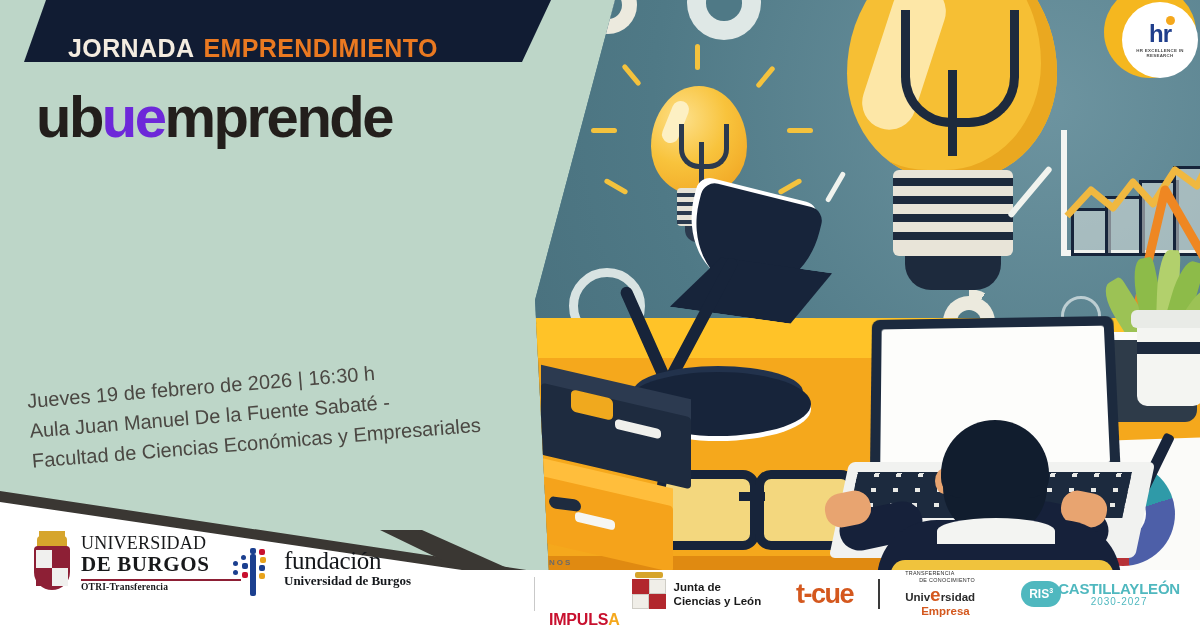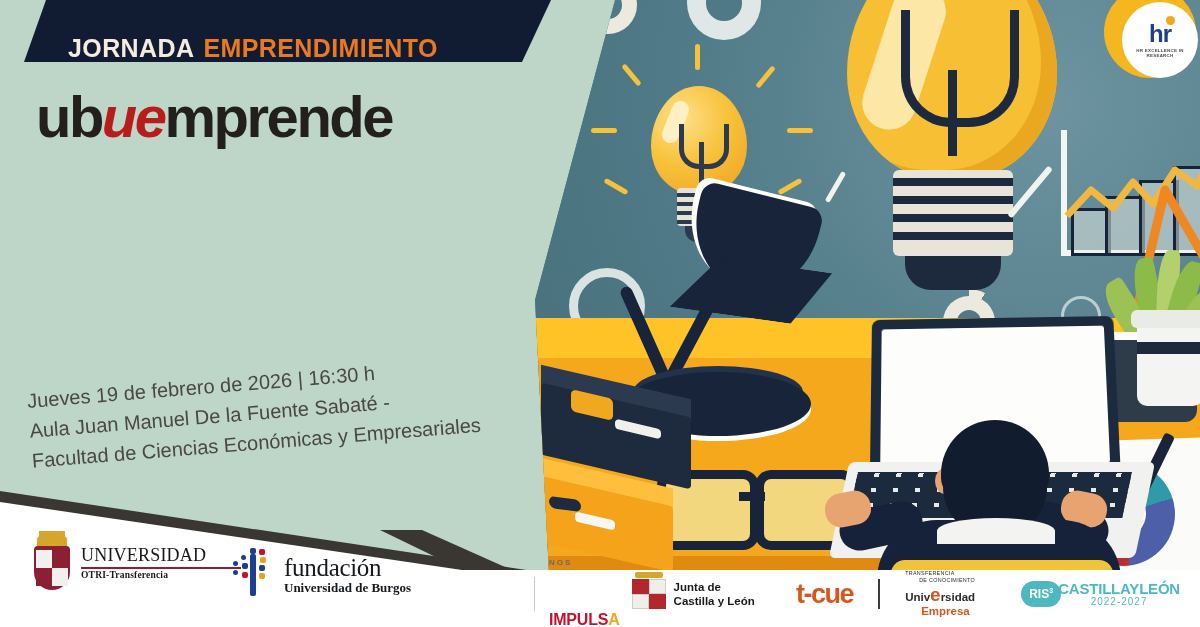--- a/index.html
+++ b/index.html
@@ -191,21 +191,21 @@
     -webkit-clip-path:polygon(22px 0,527px 0,498px 62px,0 62px);
     clip-path:polygon(22px 0,527px 0,498px 62px,0 62px);
     display:flex;align-items:center;
   }
   .banner-txt{margin-left:44px;font:700 25px/1 "Liberation Sans",sans-serif;letter-spacing:.4px;margin-top:34px;}
   .b-white{color:#f4ece0;} .b-orange{color:#ea7921;margin-left:9px;}
 
   
   .brand{position:absolute;left:36px;top:88px;font:700 58px/1 "Liberation Sans",sans-serif;letter-spacing:-2.5px;}
   .brand .d{color:#231f1c;}
-  .brand .o{color:#b91c1c;font-style:italic;}
+  .brand .o{color:#6d28d9;}
 
   
   .title{
     position:absolute;left:38px;top:186px;width:470px;
     font:700 32px/1.28 "Liberation Sans",sans-serif;color:#3e3b36;letter-spacing:-.4px;
   }
   .title div{white-space:pre;}
 
   
   .datewrap{position:absolute;left:26px;top:386px;width:540px;transform:rotate(-4.6deg);transform-origin:0 0;}
@@ -242,21 +242,21 @@
     background:radial-gradient(circle at 14% 100%,#d6a52c 48%,transparent 50%),
                radial-gradient(circle at 50% 100%,#d6a52c 48%,transparent 50%),
                radial-gradient(circle at 86% 100%,#d6a52c 48%,transparent 50%);}
   .ubu-t{margin-left:7px;}
   .ubu-l1{font:400 18px/1 "Liberation Serif",serif;color:#17181a;letter-spacing:.2px;}
   .ubu-l2{font:700 21px/1.15 "Liberation Serif",serif;color:#17181a;letter-spacing:.6px;}
   .ubu-rule{width:160px;height:2px;background:#8d1f35;margin:3px 0 2px;}
   .ubu-l3{font:700 9.5px/1 "Liberation Serif",serif;color:#17181a;letter-spacing:.2px;}
 
   
-  .fund{position:absolute;left:230px;top:548px;display:flex;align-items:flex-end;}
+  .fund{position:absolute;left:230px;top:548px;display:flex;align-items:flex-start;}
   .fund-mark{position:relative;width:46px;height:48px;}
   .fm{position:absolute;border-radius:2px;}
   .fund-t{margin-left:8px;}
   .fund-l1{font:400 25px/1 "Liberation Serif",serif;color:#15181c;letter-spacing:-.3px;}
   .fund-l2{font:700 13px/1.2 "Liberation Serif",serif;color:#15181c;}
 
   
   .strip{position:absolute;left:520px;top:570px;width:660px;height:48px;display:flex;align-items:center;}
   .divider{width:1px;height:34px;background:#c9c9c9;margin:0 14px;}
   .nosimpulsa{text-align:left;}
@@ -446,20 +446,21 @@
     <div class="shield">
       <div class="crown"></div>
       <div class="shield-body"></div>
       <div class="shield-q" style="left:6px;top:16px;background:#f0f0ee;"></div>
       <div class="shield-q" style="left:22px;top:16px;background:#8d1f35;"></div>
       <div class="shield-q" style="left:6px;top:34px;background:#8d1f35;"></div>
       <div class="shield-q" style="left:22px;top:34px;background:#f0f0ee;"></div>
     </div>
     <div class="ubu-t">
       <div class="ubu-l1">UNIVERSIDAD</div>
+      <div class="ubu-l2">DE BURGOS</div>
       <div class="ubu-rule"></div>
       <div class="ubu-l3">OTRI-Transferencia</div>
     </div>
   </div>
 
   <div class="fund">
     <div class="fund-mark">
       <div class="fm" style="left:20px;top:0;width:6px;height:6px;background:#1b3f8f;"></div>
       <div class="fm" style="left:29px;top:1px;width:6px;height:6px;background:#c8102e;"></div>
       <div class="fm" style="left:11px;top:7px;width:5px;height:5px;background:#1b3f8f;border-radius:50%;"></div>
@@ -490,21 +491,21 @@
     <div class="jcyl">
       <div class="jcyl-sh">
         <div class="jcyl-crown"></div>
         <div class="jq" style="left:2px;top:2px;background:#b2272d;"></div>
         <div class="jq" style="left:19px;top:2px;background:#f0eee8;border:1px solid #cfcdc6;box-sizing:border-box;"></div>
         <div class="jq" style="left:2px;top:17px;background:#f0eee8;border:1px solid #cfcdc6;box-sizing:border-box;"></div>
         <div class="jq" style="left:19px;top:17px;background:#b2272d;"></div>
       </div>
       <div class="jcyl-t">
         <div>Junta de</div>
-        <div>Castilla y León</div>
+        <div>Ciencias y León</div>
       </div>
     </div>
 
     <div class="tcue">
       <div class="tcue-m">t-cue</div>
       <div class="tcue-bar"></div>
       <div class="tcue-r">
         <div class="tc-1">TRANSFERENCIA</div>
         <div class="tc-1" style="margin-left:14px;">DE CONOCIMIENTO</div>
         <div class="tc-2"><b>Univ</b><span style="font-size:19px;">e</span><b>rsidad</b></div>
@@ -512,18 +513,18 @@
       </div>
     </div>
 
     <div class="ris">
       <div class="ris-b">
           <span>RIS</span>
           <sup>3</sup>
         </div>
       <div class="ris-t">
         <div class="ris-1">CASTILLAYLEÓN</div>
-        <div class="ris-2">2022-2027</div>
+        <div class="ris-2">2030-2027</div>
       </div>
     </div>
   </div>
 
 </div>
 
 </body></html>

